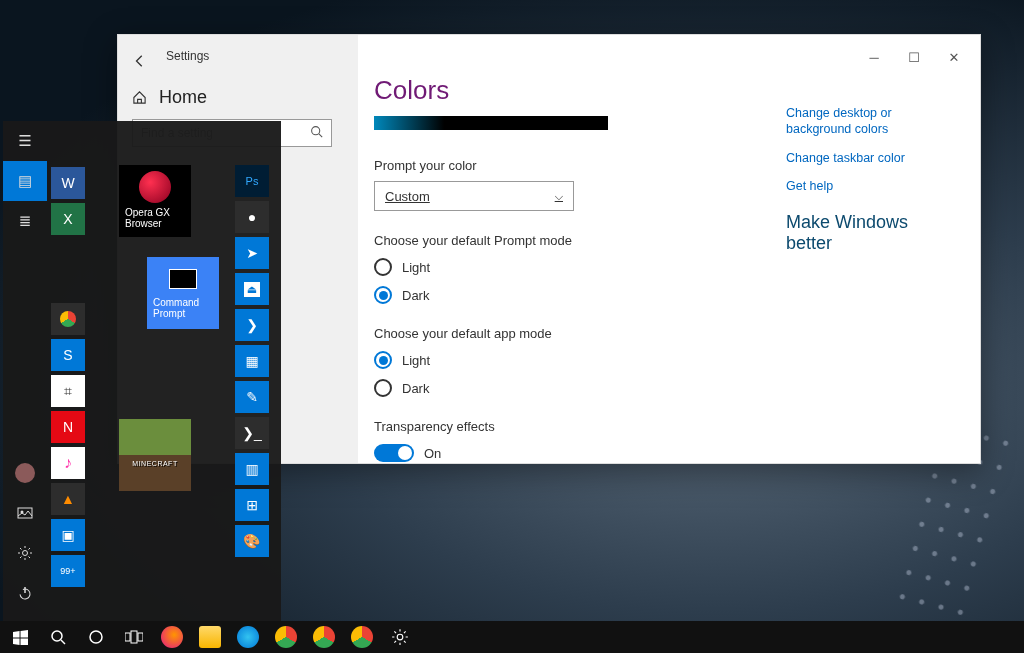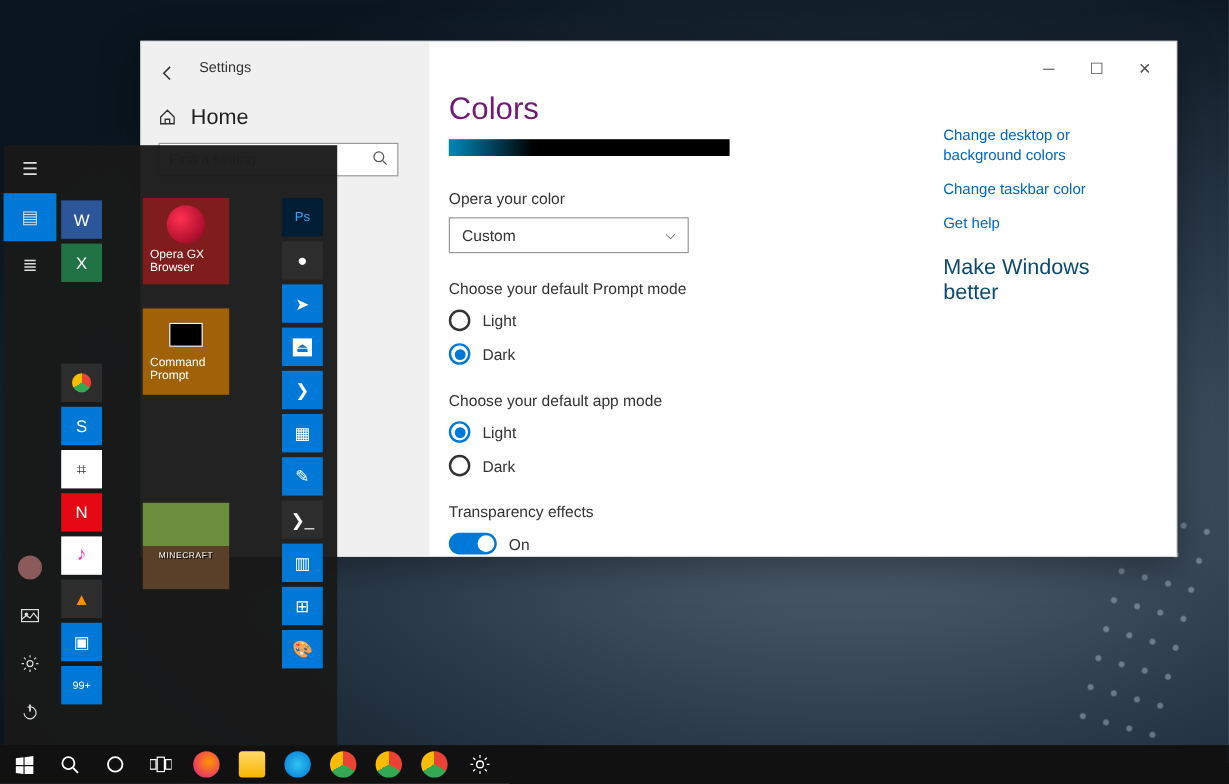--- a/index.html
+++ b/index.html
@@ -19,21 +19,21 @@
 .settings-search .mag { margin-left:auto; color:#555; }
 
 .settings-right { position: absolute; left: 240px; right: 0; top: 0; bottom: 0; background:#fff; }
 .win-controls { position:absolute; right:6px; top:8px; display:flex; gap:0; }
 .win-btn { width:40px; height:28px; display:flex; align-items:center; justify-content:center; color:#555; font-size:13px; }
 .content { position:absolute; left:8px; top:40px; right:0; bottom:0; padding: 0 8px; }
 .page-title { font-size: 26px; font-weight: 400; color:#701a75; }
 .preview-strip { margin-top:10px; width:234px; height:14px; background:linear-gradient(90deg,#08b 0%,#000 30%,#000 100%); }
 .section-label { font-size: 13px; color:#333; margin-top: 22px; }
 .section-label.first { margin-top: 28px; }
-.select-box { margin-top:8px; width:200px; height:30px; border:1px solid #999; display:flex; align-items:center; padding:0 10px; font-size:13px; color:#333; position:relative; }
+.select-box { margin-top:8px; width:200px; height:30px; border:1px solid #999; display:flex; align-items:center; padding:0 10px; font-size:13px; color:#333; position:relative;text-decoration:underline; }
 .select-box .chev { margin-left:auto; font-size:11px; color:#555; }
 .radio-row { margin-top:10px; display:flex; align-items:center; gap:10px; font-size:13px; color:#333; }
 .radio { width:18px; height:18px; border:2px solid #333; border-radius:50%; display:inline-flex; align-items:center; justify-content:center; }
 .radio.selected::after { content:""; width:9px; height:9px; background:#0078d7; border-radius:50%; }
 .radio.selected { border-color:#0078d7; }
 .toggle-row { margin-top:10px; display:flex; align-items:center; gap:10px; font-size:13px; color:#333; }
 .toggle { width:40px; height:18px; background:#0078d7; border-radius:10px; position:relative; }
 .toggle::after { content:""; position:absolute; right:2px; top:2px; width:14px; height:14px; background:#fff; border-radius:50%; }
 
 .side-links { position:absolute; right:24px; top:70px; width:170px; font-size:12.5px; }
@@ -53,23 +53,23 @@
 .sm-col3 { position:absolute; left:232px; top:44px; width:36px; display:flex; flex-direction:column; gap:4px;justify-content:flex-end; }
 .tile-s { width:34px; height:32px; display:flex; align-items:center; justify-content:center; font-size:14px; color:#fff; }
 .t-blue { background:#0078d7; }
 .t-word { background:#2b579a; }
 .t-excel { background:#217346; }
 .t-dark { background:#2d2d2d; }
 .t-white { background:#fff; color:#333; }
 .t-red { background:#e50914; }
 
 .sm-mid { position:absolute; left:116px; top:44px; width:84px; }
-.tile-m { width:72px; height:72px; background:#7f1d1d; color:#fff; font-size:10px; padding:6px; position:relative; margin-bottom:20px; }
+.tile-m { width:72px; height:72px; background:#000000; color:#fff; font-size:10px; padding:6px; position:relative; margin-bottom:20px; }
 .tile-m .ticon { width:32px; height:32px; border-radius:50%; background:radial-gradient(circle at 35% 35%,#ff3050,#8b0020); margin:0 auto 4px; }
-.tile-m2 { width:72px; height:72px; background:#a16207; color:#fff; font-size:10px; padding:6px; margin-bottom:20px; }
+.tile-m2 { width:72px; height:72px; background:#3b82f6; color:#fff; font-size:10px; padding:6px; margin-bottom:20px;margin-left:28px; }
 .tile-m2 .cmd { width:28px; height:20px; background:#000; border:1px solid #fff; margin:6px auto 8px; }
 .tile-mine { width:72px; height:72px; background:linear-gradient(#6b8e3d 50%,#5a4028 50%); margin-top:90px; position:relative; }
 .tile-mine::after { content:"MINECRAFT"; position:absolute; bottom:24px; left:0; right:0; text-align:center; font-size:7px; color:#fff; text-shadow:1px 1px #000; letter-spacing:0.5px; }
 
 
 .taskbar { position:absolute; left:0; right:0; bottom:0; height:32px; background:#111; display:flex; align-items:center; padding:0 4px; gap:6px; }
 .tb-btn { width:32px; height:30px; display:flex; align-items:center; justify-content:center; color:#fff; font-size:14px; }
 .tb-icon { width:22px; height:22px; border-radius:3px; }
 </style>
 </head>
@@ -106,21 +106,21 @@
     <div class="win-controls">
       <div class="win-btn">─</div>
       <div class="win-btn">☐</div>
       <div class="win-btn">✕</div>
     </div>
 
     <div class="content">
       <div class="page-title">Colors</div>
       <div class="preview-strip"></div>
 
-      <div class="section-label first">Opera your color</div>
+      <div class="section-label first">Prompt your color</div>
       <div class="select-box">
         <span>Custom</span>
         <span class="chev">⌵</span>
       </div>
 
       <div class="section-label">Choose your default Prompt mode</div>
       <div class="radio-row">
         <span class="radio"></span>
         <span>Light</span>
       </div>

